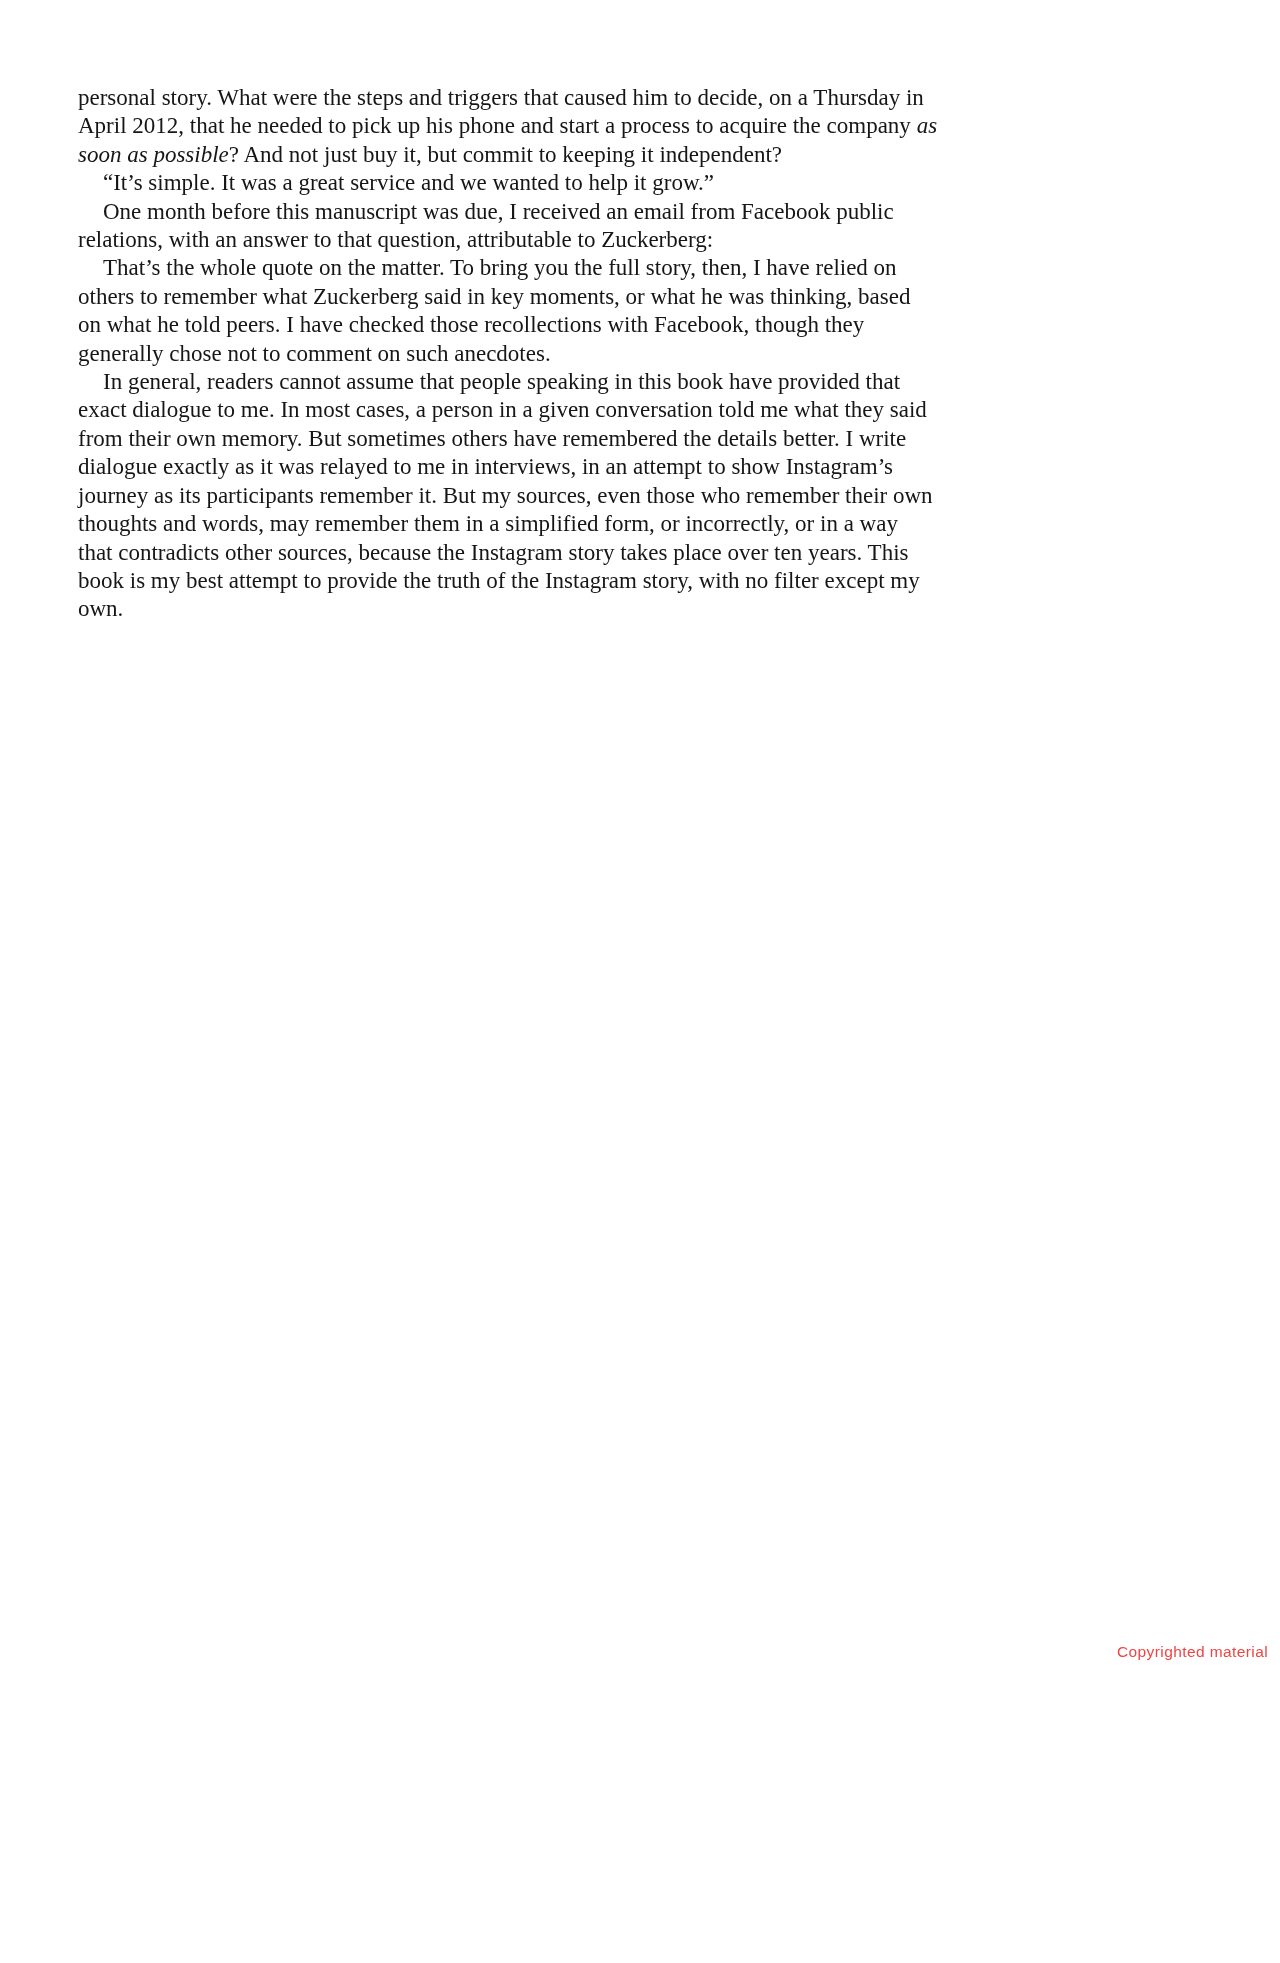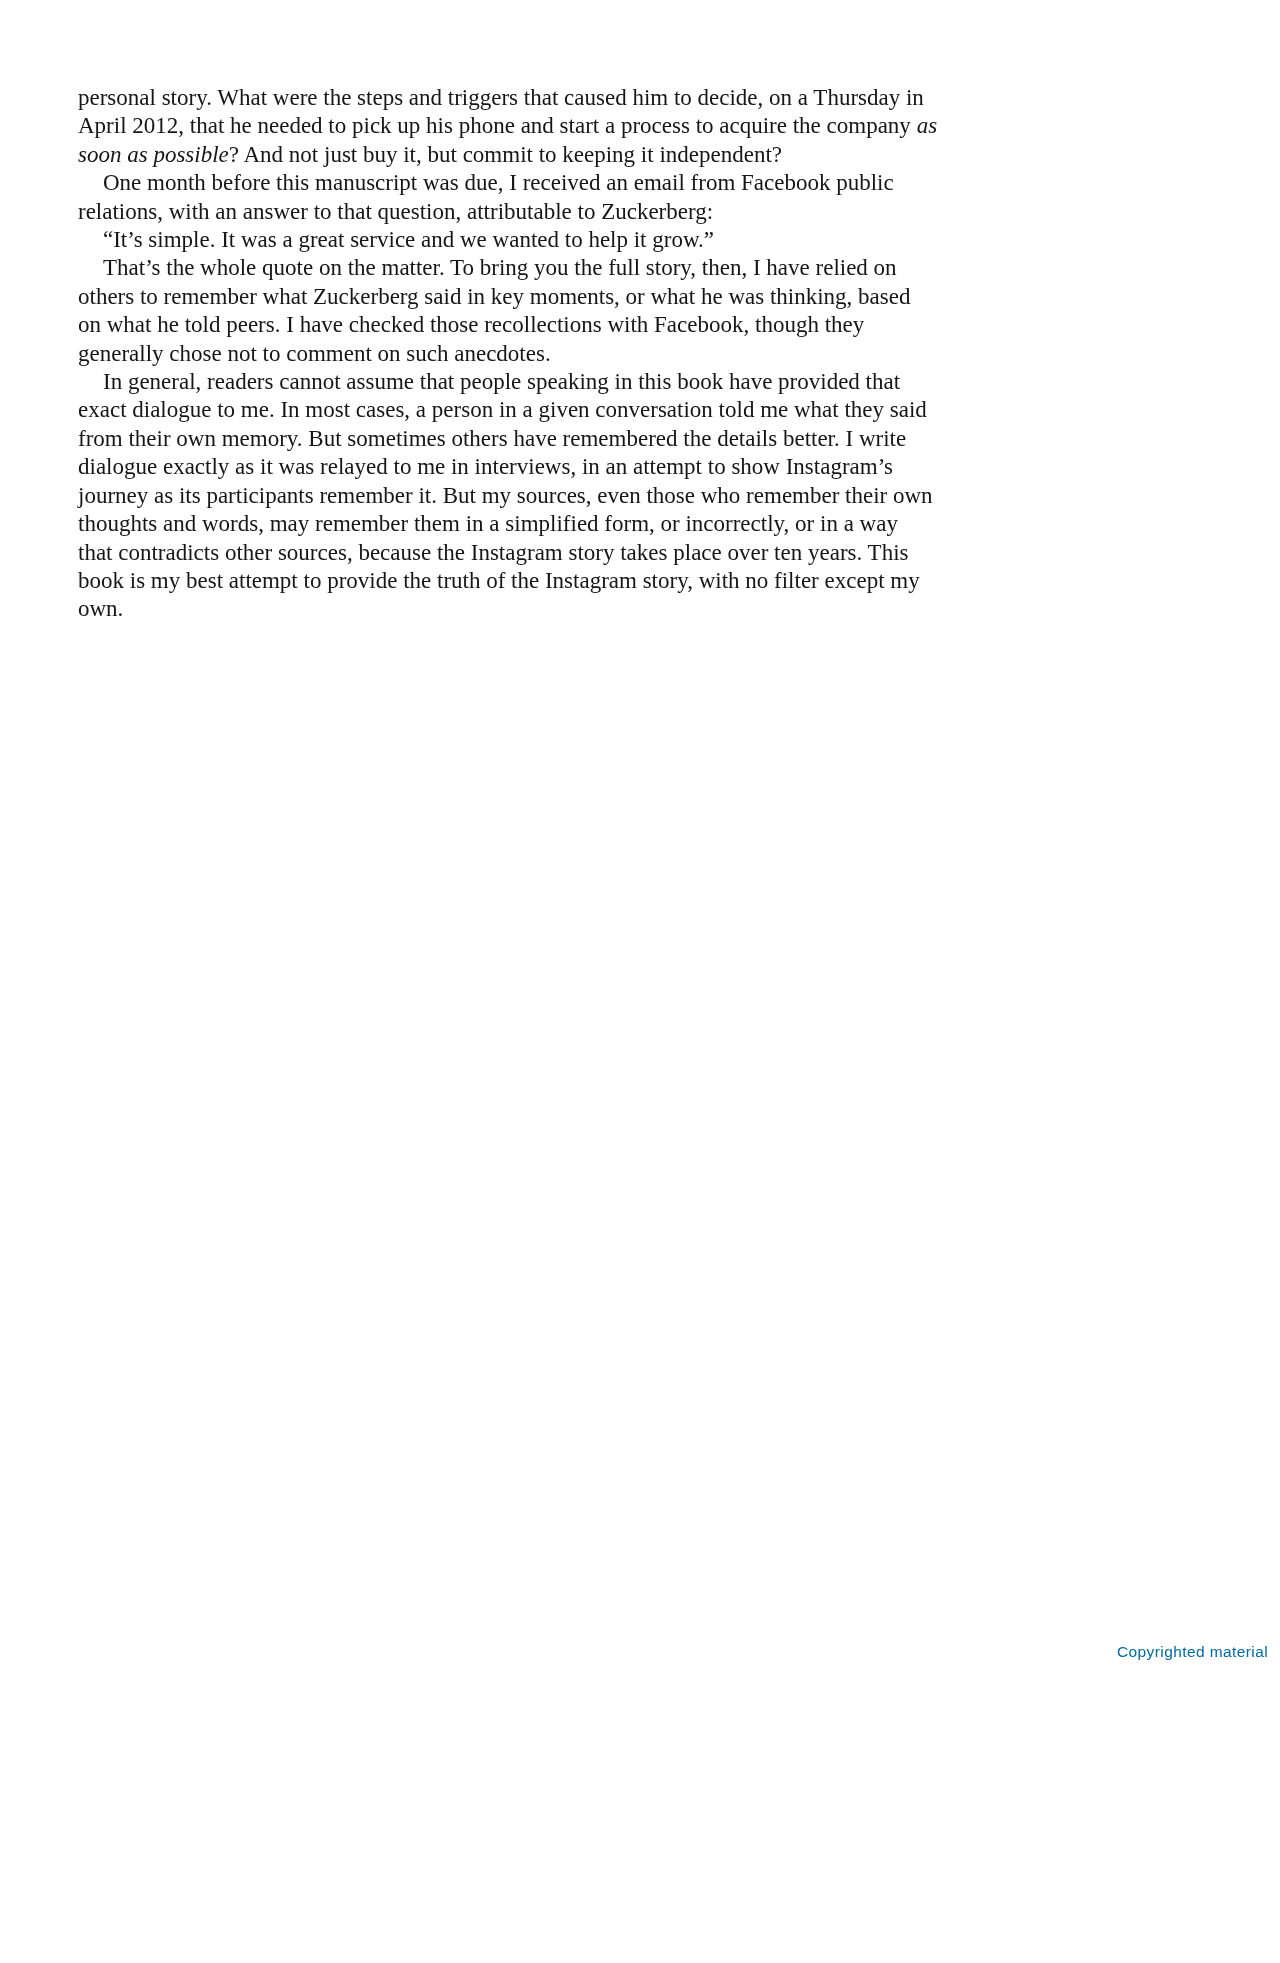--- a/index.html
+++ b/index.html
@@ -34,30 +34,30 @@
   }
   p.para em {
     font-style: italic;
   }
   .copyright-notice {
     position: absolute;
     right: 12px;
     bottom: 16px;
     font-family: "Liberation Sans", sans-serif;
     font-size: 15.5px;
-    color: #0369a1;
+    color: #ef4444;
     letter-spacing: 0.4px;
     margin-left: 22px;
   }
 </style>
 </head>
 <body>
 
 <div class="page">
   <div class="text-block">
       <p class="para"><span>personal story. What were the steps and triggers that caused him to decide, on a Thursday in April 2012, that he needed to pick up his phone and start a process to acquire the company </span><em>as soon as possible</em><span>? And not just buy it, but commit to keeping it independent?</span></p>
+      <p class="para indent"><span>“It’s simple. It was a great service and we wanted to help it grow.”</span></p>
       <p class="para indent"><span>One month before this manuscript was due, I received an email from Facebook public relations, with an answer to that question, attributable to Zuckerberg:</span></p>
-      <p class="para indent"><span>“It’s simple. It was a great service and we wanted to help it grow.”</span></p>
       <p class="para indent"><span>That’s the whole quote on the matter. To bring you the full story, then, I have relied on others to remember what Zuckerberg said in key moments, or what he was thinking, based on what he told peers. I have checked those recollections with Facebook, though they generally chose not to comment on such anecdotes.</span></p>
       <p class="para indent"><span>In general, readers cannot assume that people speaking in this book have provided that exact dialogue to me. In most cases, a person in a given conversation told me what they said from their own memory. But sometimes others have remembered the details better. I write dialogue exactly as it was relayed to me in interviews, in an attempt to show Instagram’s journey as its participants remember it. But my sources, even those who remember their own thoughts and words, may remember them in a simplified form, or incorrectly, or in a way that contradicts other sources, because the Instagram story takes place over ten years. This book is my best attempt to provide the truth of the Instagram story, with no filter except my own.</span></p>
     </div>
   <div class="copyright-notice">Copyrighted material</div>
 </div>
 
 </body></html>

